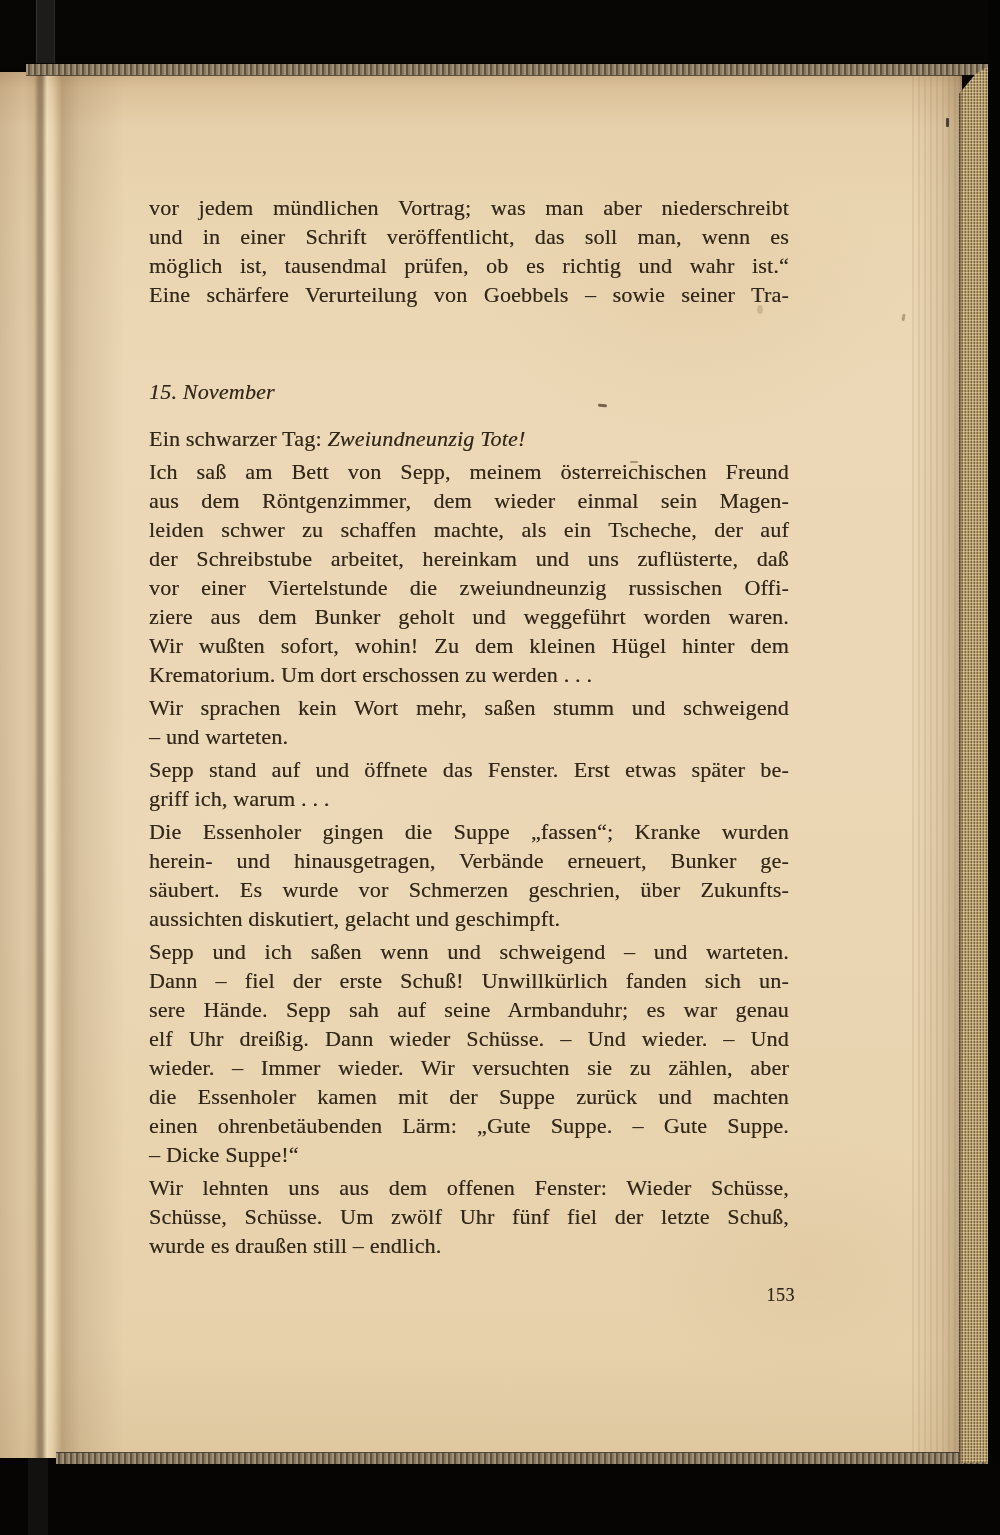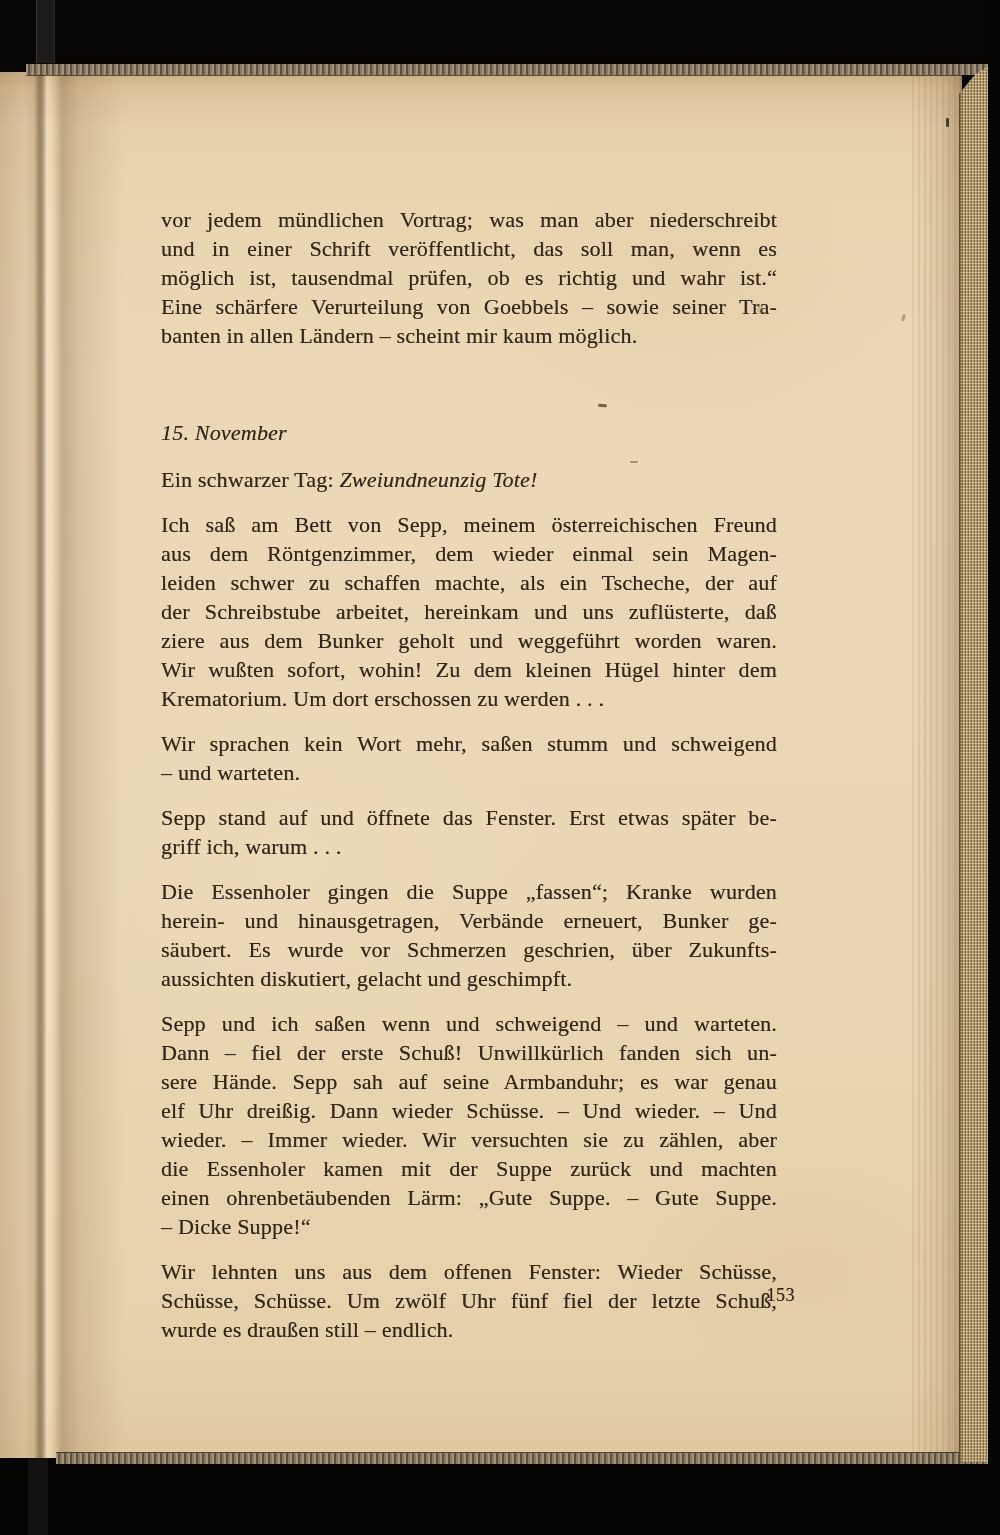--- a/index.html
+++ b/index.html
@@ -53,21 +53,21 @@
     clip-path:polygon(0 30px, 55% 10px, 100% 2px, 100% calc(100% - 2px), 0 calc(100% - 1px));
     box-shadow:inset 2px 0 2px rgba(40,28,14,.55);
   }
   
   .textcol{
     position:absolute;left:145px;top:189px;width:648px;z-index:5;
     font-size:22px;line-height:29px;color:#312619;
     letter-spacing:.2px;
     text-shadow:.3px .3px 0 rgba(49,38,25,.5);
   }
-  .block{margin:16px;}
+  .block{margin:4px;}
   .block.heading{margin-top:68px;}
   .block.heading + .block{margin-top:18px;}
   .line{height:29px;text-align:justify;text-align-last:justify;}
   .line.last{text-align-last:left;}
   .i{font-style:italic;font-family:Liberation Serif, serif;}
   .pagenum{
     position:absolute;left:145px;top:1281px;width:650px;z-index:5;
     font-size:18px;line-height:29px;color:#312619;text-align:right;
     letter-spacing:.5px;text-shadow:.3px .3px 0 rgba(49,38,25,.5);
   }
@@ -95,33 +95,33 @@
   <div class="cover-right"></div>
   <div class="cover-bottom"></div>
   <div class="bottom-left-edge"></div>
 
   <div class="textcol" id="text-col">
       <div class="block">
         <div class="line">vor jedem mündlichen Vortrag; was man aber niederschreibt</div>
         <div class="line">und in einer Schrift veröffentlicht, das soll man, wenn es</div>
         <div class="line">möglich ist, tausendmal prüfen, ob es richtig und wahr ist.“</div>
         <div class="line">Eine schärfere Verurteilung von Goebbels – sowie seiner Tra-</div>
-        <div class="line last">banten in allen Ländern – scheint mir kaum möglich.</div>
       </div>
       <div class="block heading">
         <div class="line last"><span class="i">15. November</span></div>
       </div>
       <div class="block">
         <div class="line last"><span>Ein schwarzer Tag: </span><span class="i">Zweiundneunzig Tote!</span></div>
       </div>
       <div class="block">
         <div class="line">Ich saß am Bett von Sepp, meinem österreichischen Freund</div>
         <div class="line">aus dem Röntgenzimmer, dem wieder einmal sein Magen-</div>
         <div class="line">leiden schwer zu schaffen machte, als ein Tscheche, der auf</div>
         <div class="line">der Schreibstube arbeitet, hereinkam und uns zuflüsterte, daß</div>
+        <div class="line">vor einer Viertelstunde die zweiundneunzig russischen Offi-</div>
         <div class="line">ziere aus dem Bunker geholt und weggeführt worden waren.</div>
         <div class="line">Wir wußten sofort, wohin! Zu dem kleinen Hügel hinter dem</div>
         <div class="line last">Krematorium. Um dort erschossen zu werden . . .</div>
       </div>
       <div class="block">
         <div class="line">Wir sprachen kein Wort mehr, saßen stumm und schweigend</div>
         <div class="line last">– und warteten.</div>
       </div>
       <div class="block">
         <div class="line">Sepp stand auf und öffnete das Fenster. Erst etwas später be-</div>

